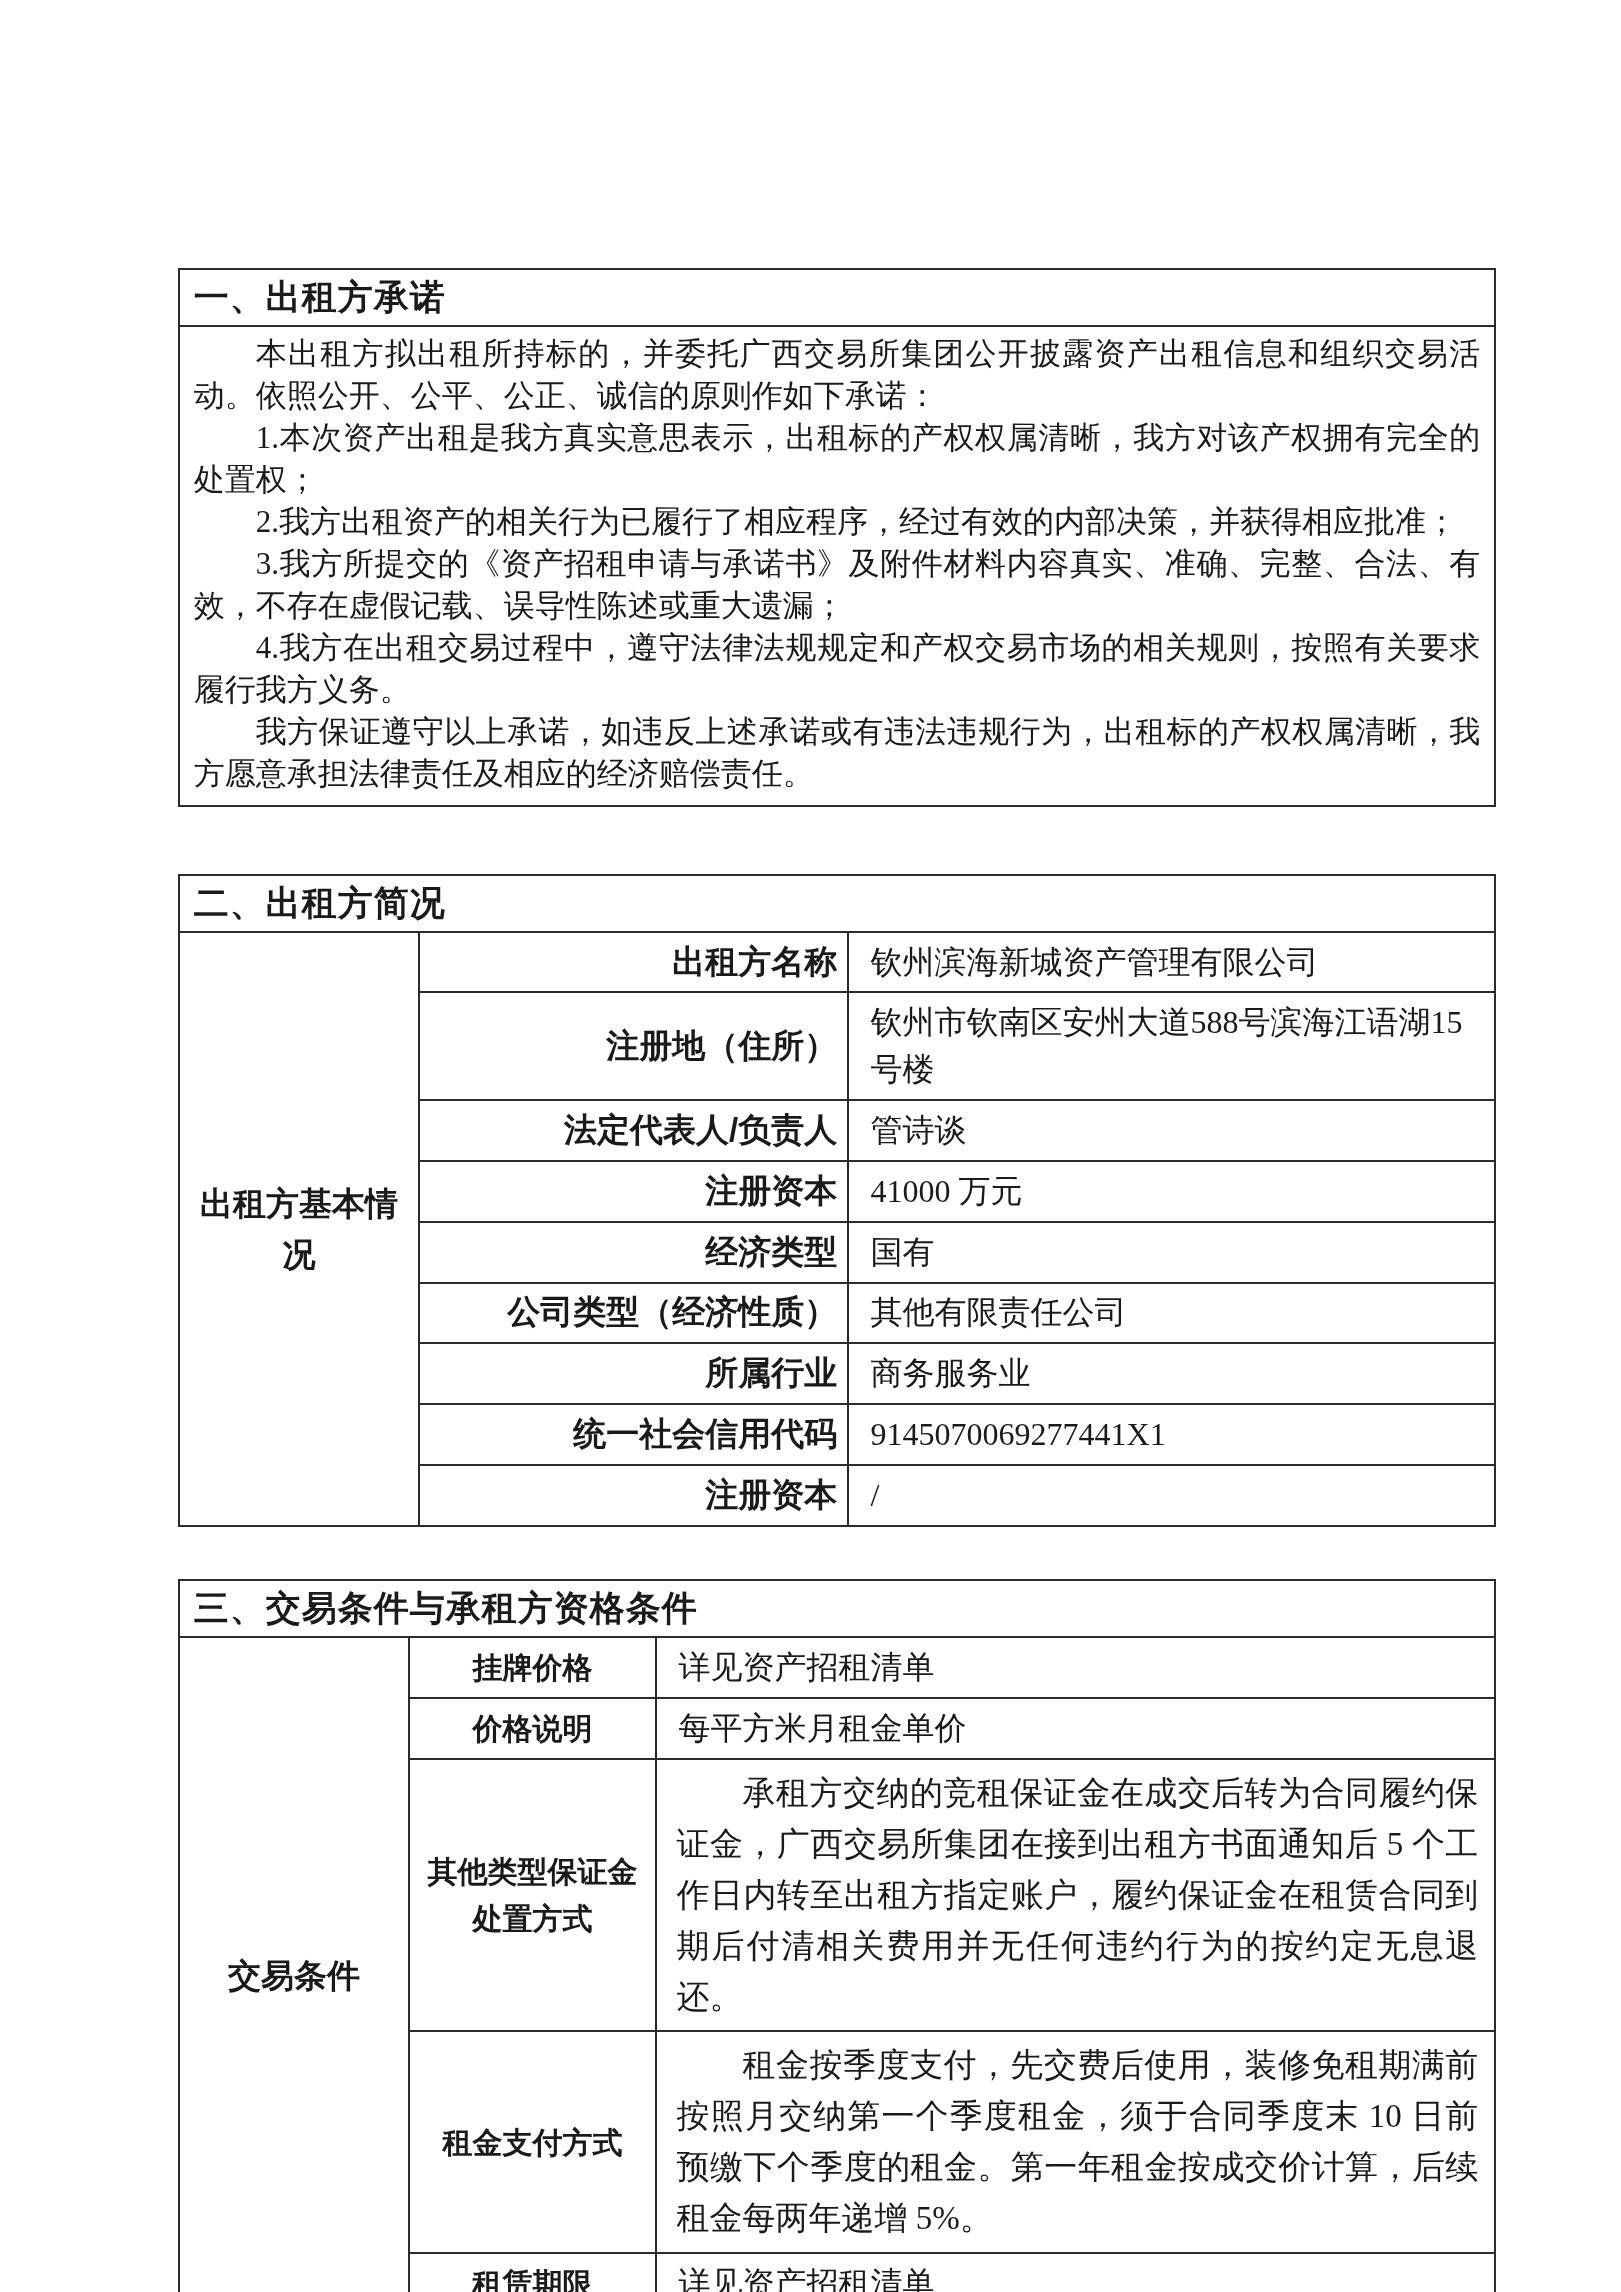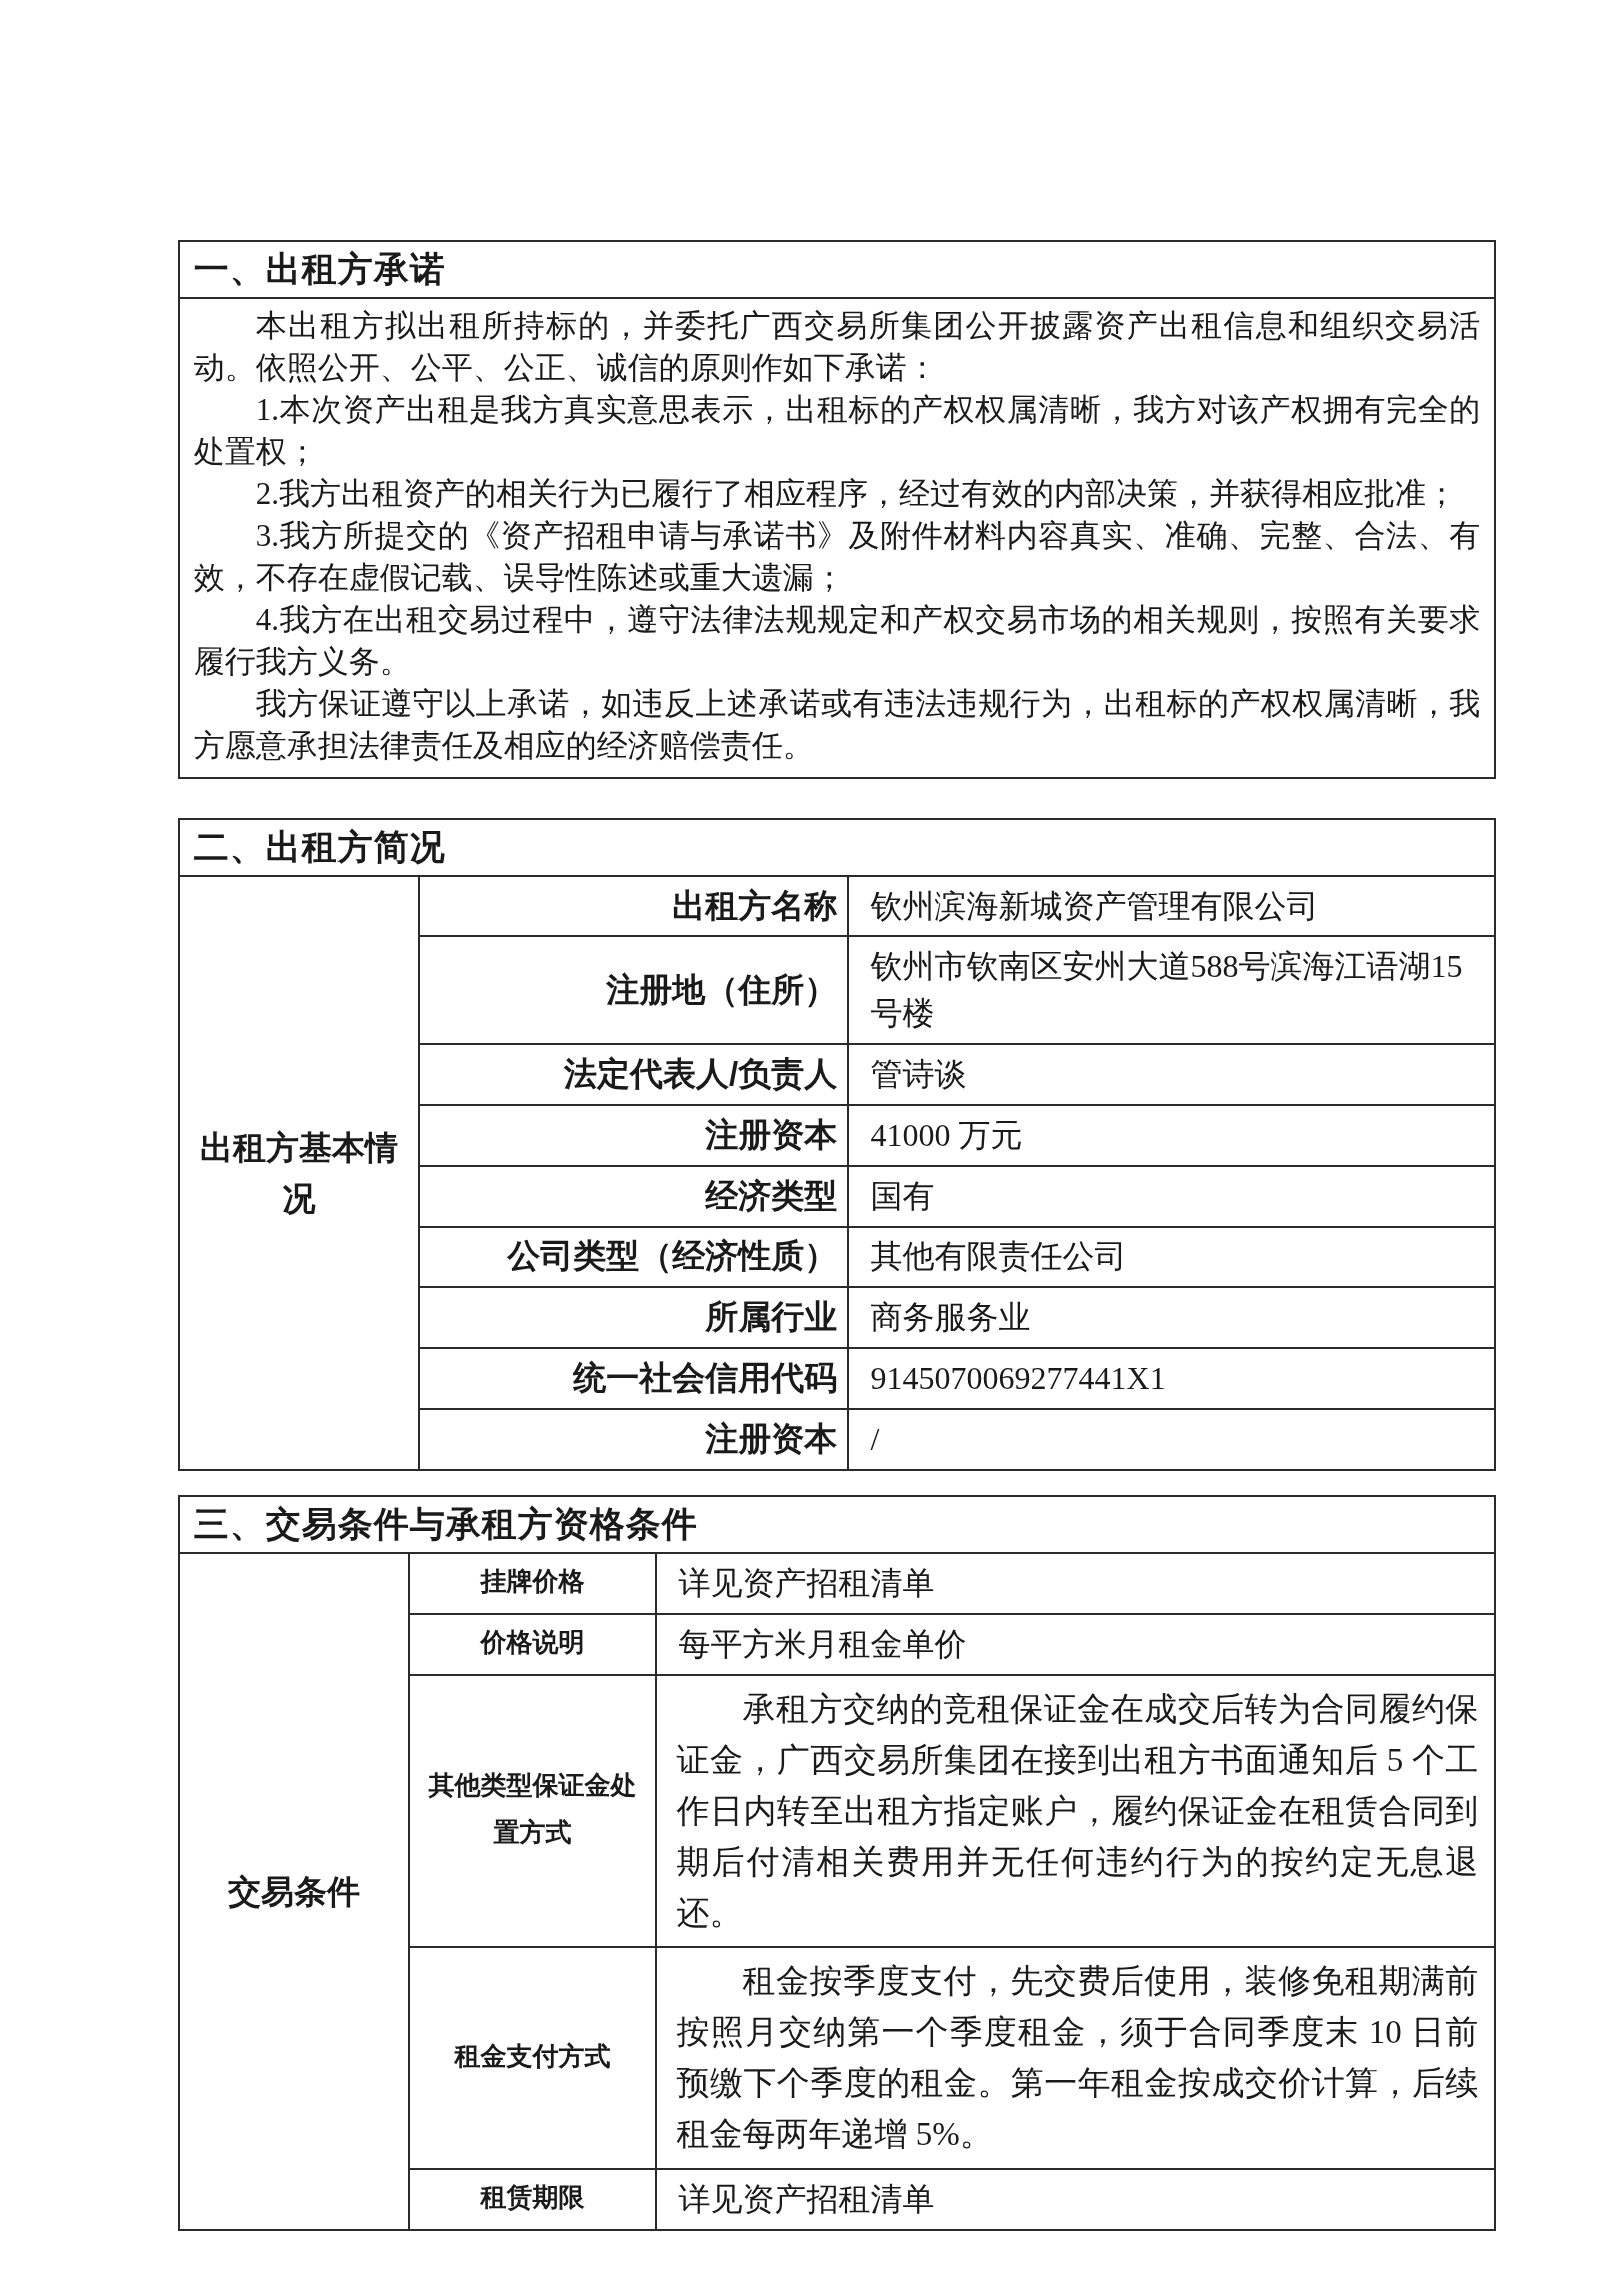--- a/index.html
+++ b/index.html
@@ -10,20 +10,21 @@
     box-sizing:border-box;
     padding:240px 126px 0 178px;
     font-family:"Liberation Serif","DejaVu Serif",serif;
     color:#1a1a1a;
   }
   table.doc{
     border-collapse:collapse;
     table-layout:fixed;
     width:1316px;
     background:#ffffff;
+    margin-top:28px;
   }
   table.doc td{
     border:2px solid #2b2b2b;
     box-sizing:border-box;
     vertical-align:middle;
     overflow:hidden;
   }
   td.sec-title{
     height:57px;
     font-family:"Liberation Sans","DejaVu Sans",sans-serif;
@@ -61,23 +62,23 @@
   td.group{
     font-family:"Liberation Sans","DejaVu Sans",sans-serif;
     font-weight:700;
     font-size:33px;
     text-align:center;
     padding:3.9px 9.8px;
     line-height:51px;
   }
   
   td.lbl-c{
-    font-family:Liberation Mono, monospace;
-    font-weight:700;
-    font-size:26px;
+    font-family:Liberation Sans, sans-serif;
+    font-weight:700;
+    font-size:30px;
     text-align:center;
     padding:5.9px 7.8px;
     height:55px;
     line-height:47px;
   }
   td.para{
     vertical-align:top;
     font-size:33px;
     line-height:51px;
     text-align:justify;

